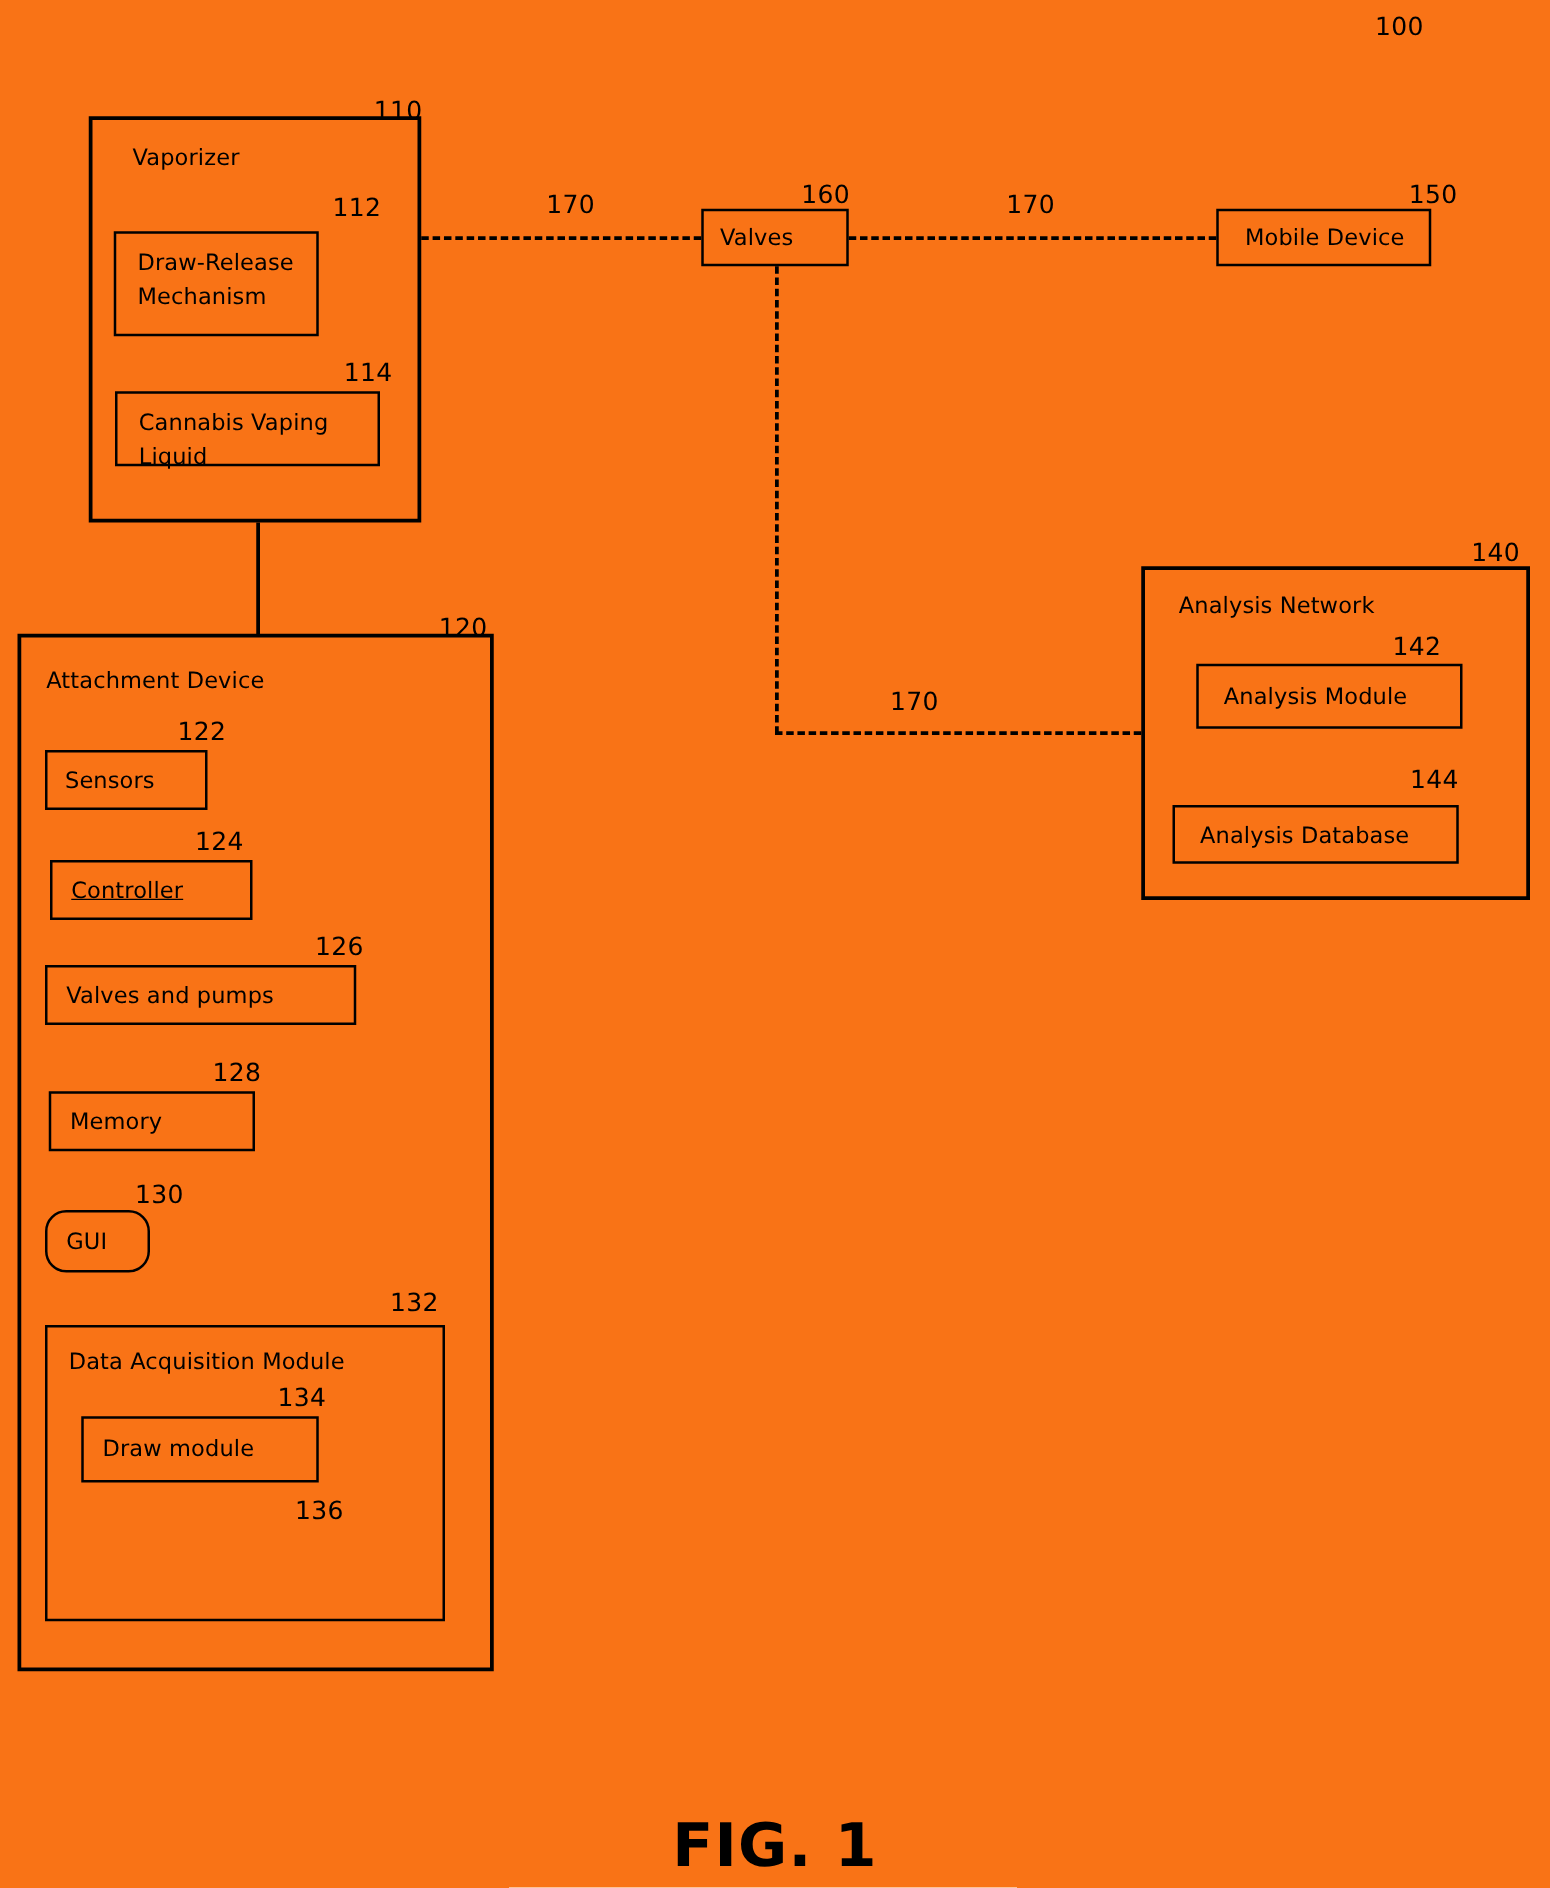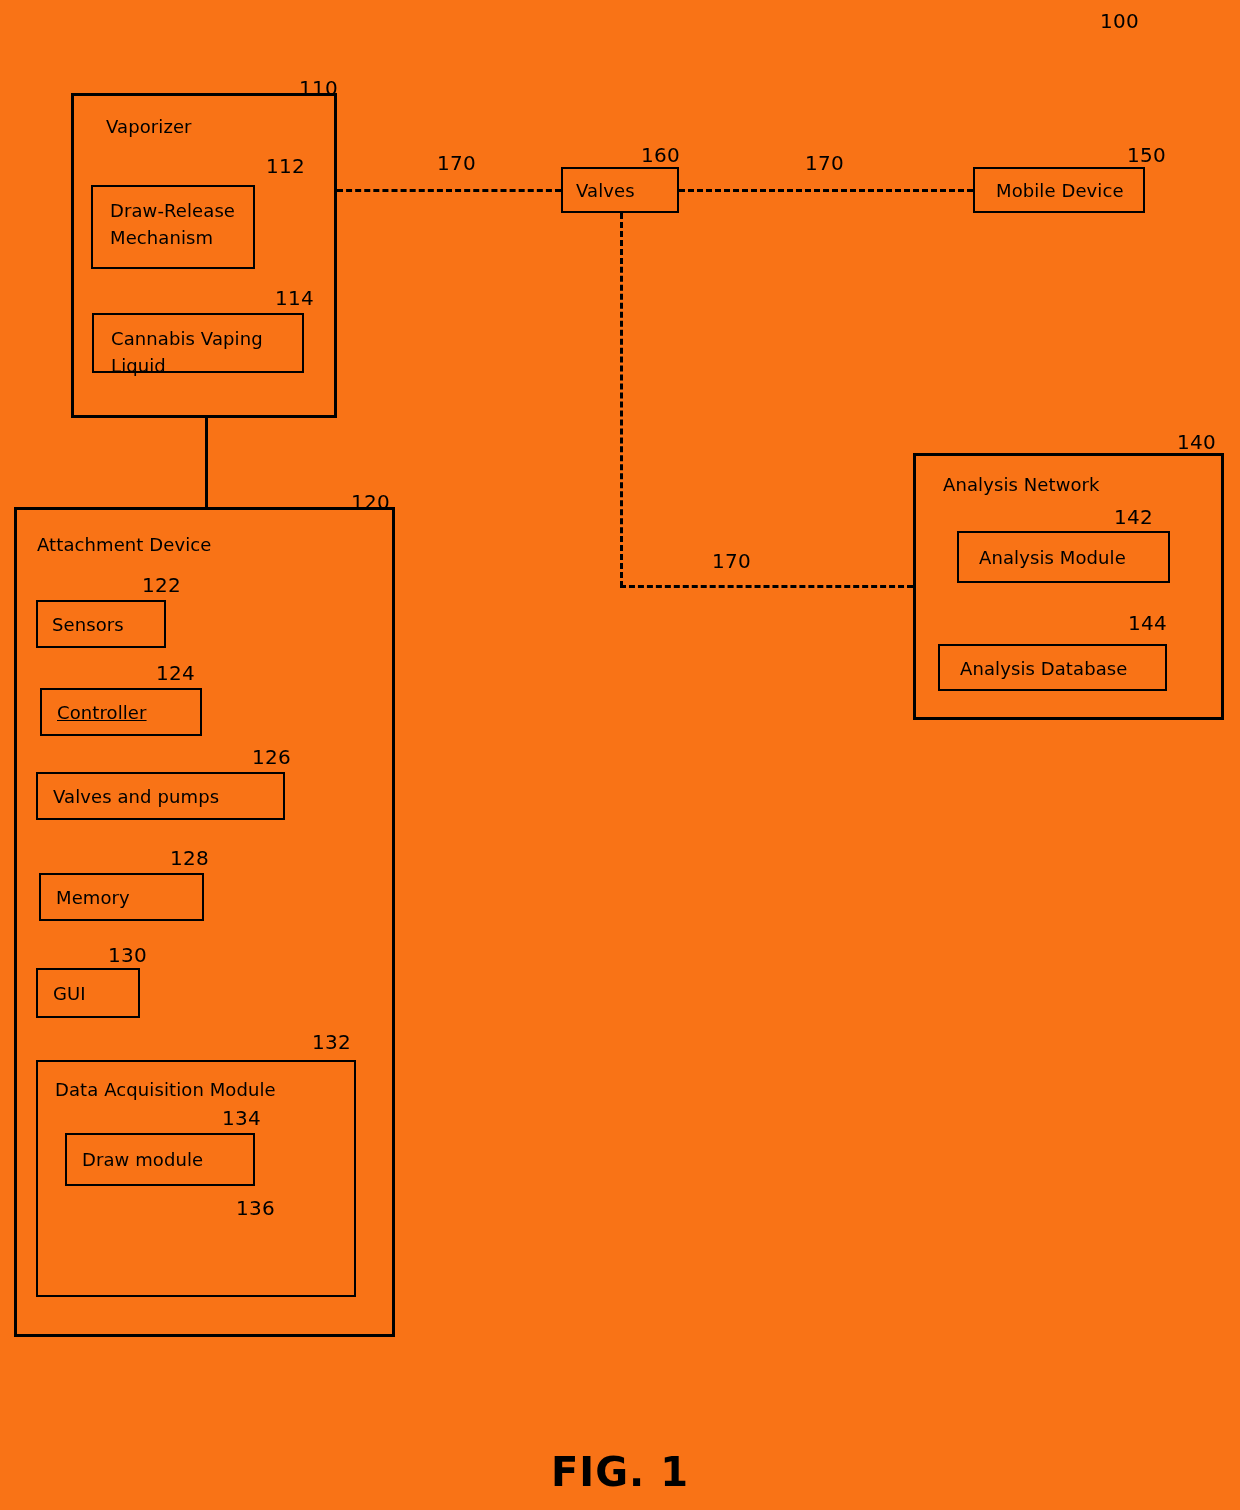--- a/index.html
+++ b/index.html
@@ -58,21 +58,21 @@
     position: absolute;
     width: 0;
     border-left: 3px dashed #000;
   }
   
   #fig-caption {
     position: absolute;
     left: 0;
     width: 1240px;
     text-align: center;
-    font-size: 40px;
+    font-size: 48px;
     font-weight: bold;
     letter-spacing: 1px;
   }
 </style>
 </head>
 <body>
 
 <div id="canvas">
 
   <div class="ref" style="left:1100px; top:11px;">100</div>
@@ -119,21 +119,21 @@
   <div class="box thin" style="left:36px; top:772px; width:249px; height:48px;">
     <div class="box-label tight" style="left:15px; top:9px;">Valves and pumps</div>
   </div>
 
   <div class="ref" style="left:170px; top:848px;">128</div>
   <div class="box thin" style="left:39px; top:873px; width:165px; height:48px;">
     <div class="box-label tight" style="left:15px; top:9px;">Memory</div>
   </div>
 
   <div class="ref" style="left:108px; top:945px;">130</div>
-  <div class="box thin" style="left:36px; top:968px; width:104px; height:50px;">
+  <div class="box thin" style="left:36px; top:968px; width:84px; height:50px;border-radius:17px;">
     <div class="box-label tight" style="left:15px; top:10px;">GUI</div>
   </div>
 
   <div class="ref" style="left:312px; top:1032px;">132</div>
   <div class="box thin" style="left:36px; top:1060px; width:320px; height:237px;">
     <div class="box-label" style="left:17px; top:14px;">Data Acquisition Module</div>
   </div>
 
   <div class="ref" style="left:222px; top:1108px;">134</div>
   <div class="box thin" style="left:65px; top:1133px; width:190px; height:53px;">

